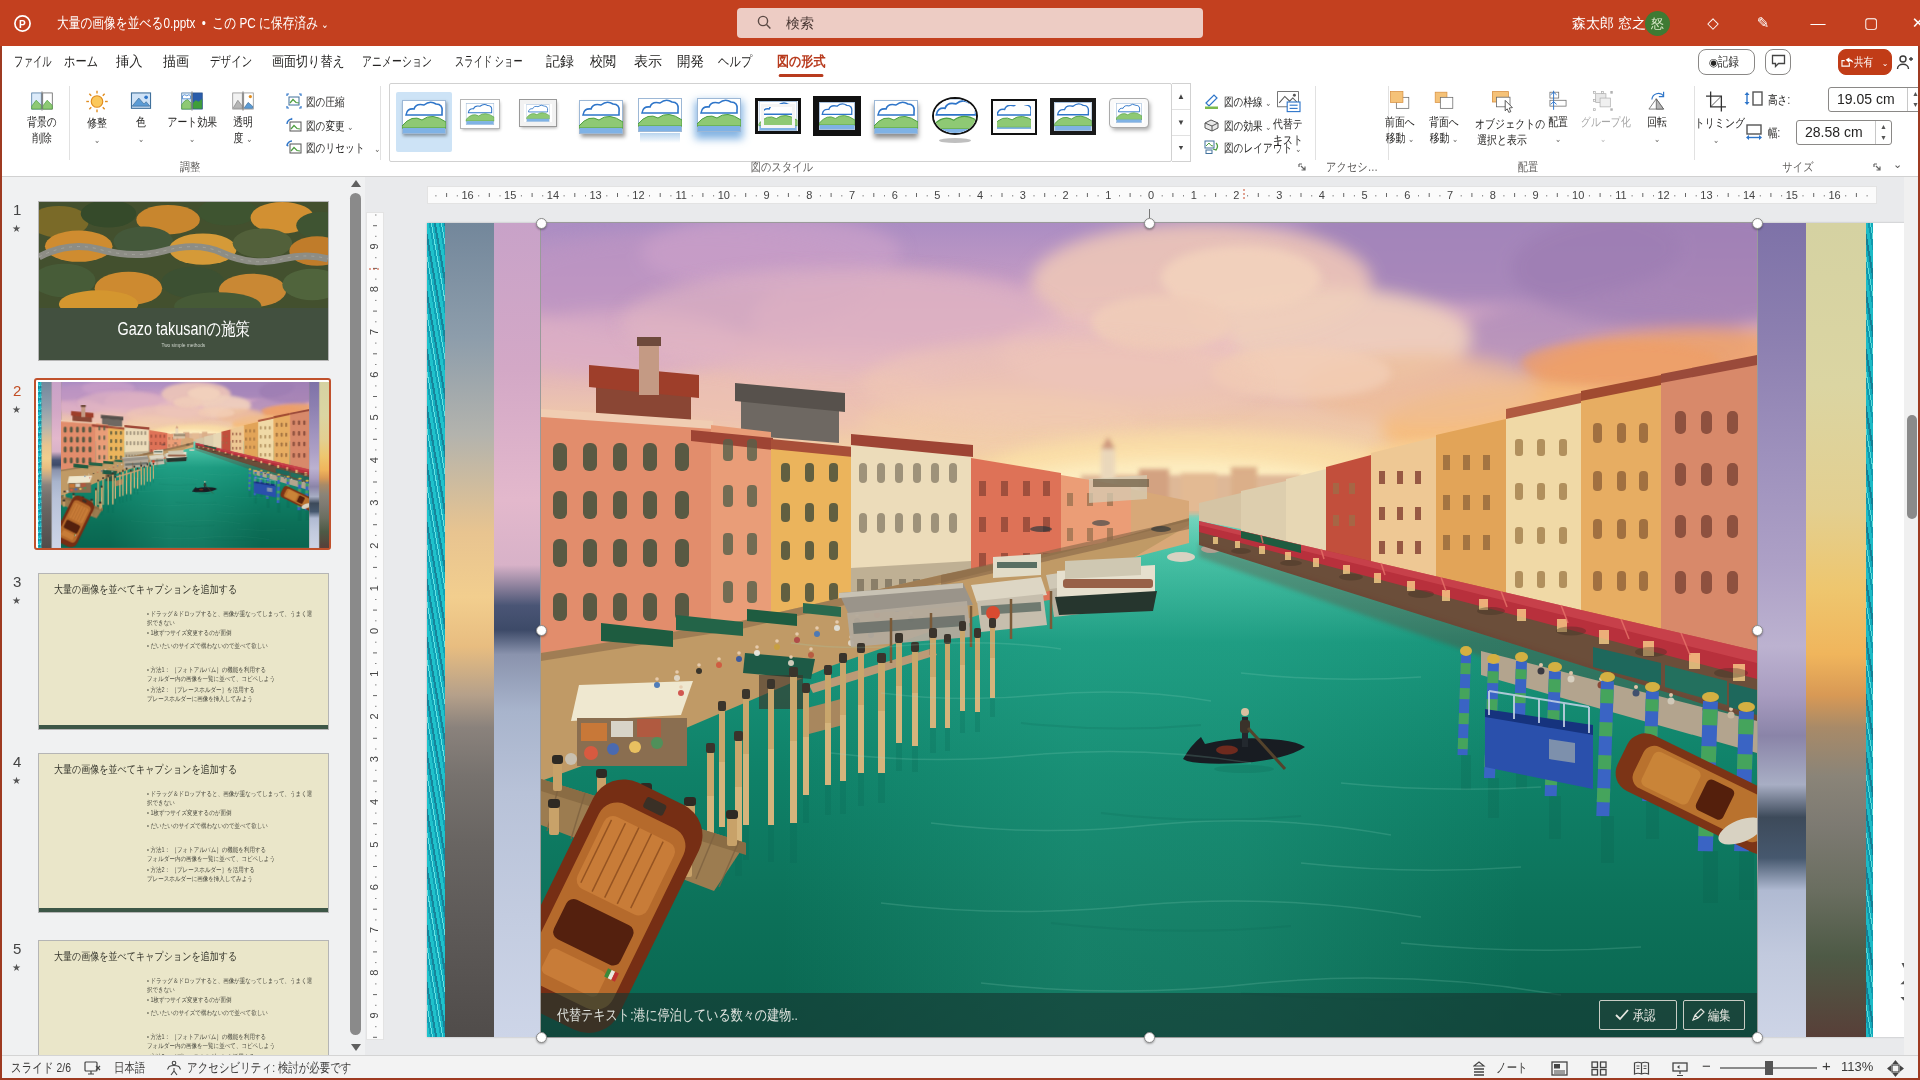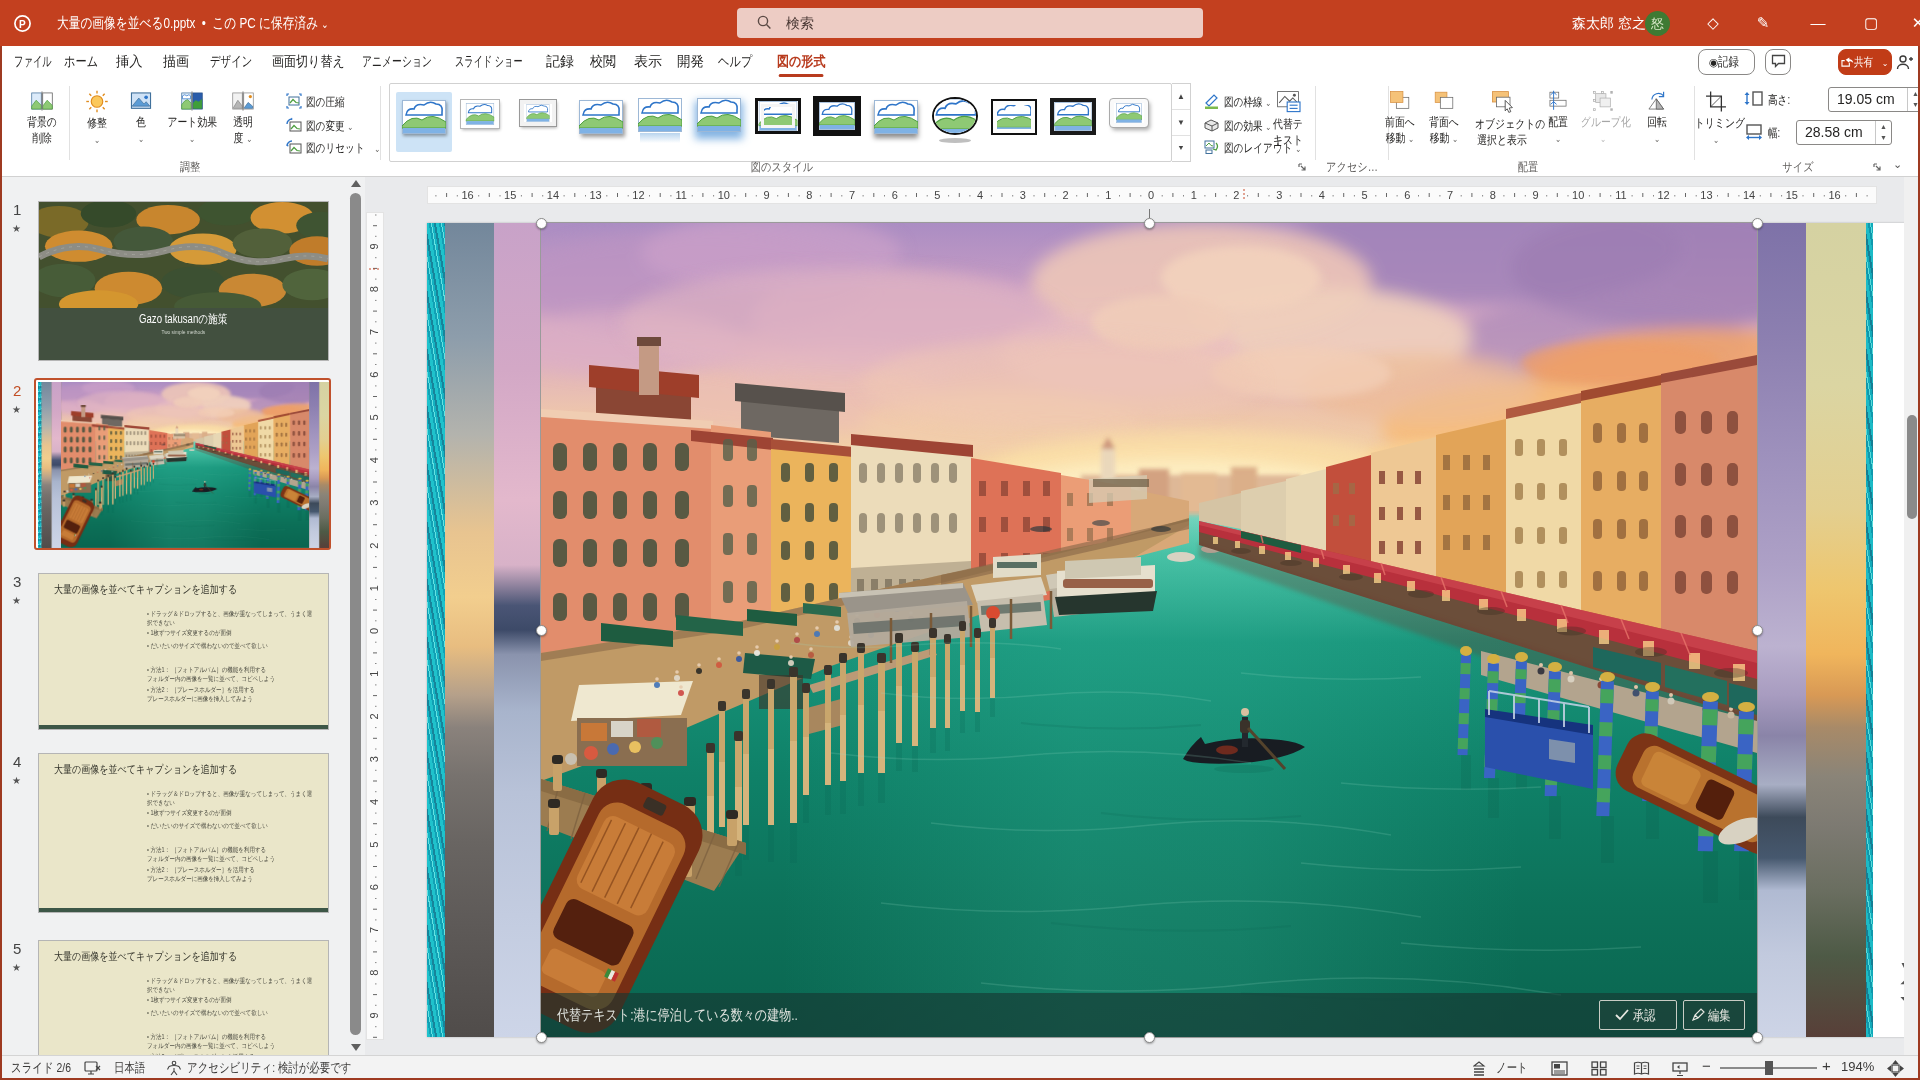--- a/index.html
+++ b/index.html
@@ -1127,21 +1127,21 @@
  <path d="M0 56 Q30 40 60 48 Q95 58 125 50 Q160 40 185 52 Q215 66 245 58 Q270 52 291 58" fill="none" stroke="#a8a8a0" stroke-width="0.8" stroke-dasharray="3 5"></path>
 </symbol>
       </svg>
     <div class="thumbnum" style="top:24px">1</div>
       <div class="thumbstar" style="top:46px">★</div>
     <div class="thumb" style="top:24px; height:160px">
       <svg width="289" height="106" style="position:absolute;left:0;top:0">
           <use href="#autumn"></use>
         </svg>
       <div style="position:absolute; left:0; top:106px; width:289px; height:52px; background:#42503f">
-        <div style="text-align:center; color:#fff; font-size:12px; margin-top:3px"><span class="jp">Gazo takusanの施策</span></div>
+        <div style="text-align:center; color:#fff; font-size:18px; margin-top:9px"><span class="jp">Gazo takusanの施策</span></div>
         <div style="text-align:center; color:#cdd4cb; font-size:6px; margin-top:1px"><span class="jp">Two simple methods</span></div>
       </div>
     </div>
     <div class="thumbnum" style="top:205px; color:#c24e24">2</div>
       <div class="thumbstar" style="top:227px">★</div>
     <div id="thumb2sel"></div>
     <div class="thumb" style="top:205px; height:166px; border:none; overflow:hidden">
       <div style="position:absolute; left:0; top:0; width:1446px; height:814px; background:#9a8f80; transform:scale(0.204); transform-origin:0 0">
         <div style="position:absolute; left:0; top:0; width:18px; height:814px; background:repeating-linear-gradient(80deg,#1fc2cc 0 3px,#12a0b4 3px 5px,#62e2e2 5px 6px,#14b2c2 6px 8px,#17849a 8px 10px)"></div>
         <div style="position:absolute; left:18px; top:0; width:49px; height:814px; background:linear-gradient(#73879b 0%,#8d9dab 14%,#b3b3ad 26%,#e8c490 38%,#f2ce8e 46%,#e8bd80 52%,#b5a08a 58%,#8a827c 62%,#77726e 68%,#696562 76%,#5e5a58 86%,#504c4a 100%)"></div>
@@ -1496,21 +1496,21 @@
       </svg>
     <svg width="16" height="15" viewBox="0 0 16 15" style="position:absolute; left:1672px; top:5px">
         <rect x="1" y="2" width="14" height="8" fill="none" stroke="#444" stroke-width="1.3"></rect>
         <path d="M8 10 v3 M5 14.5 h6" stroke="#444" stroke-width="1.2"></path>
         <path d="M5 6 l2.5-2 v4 Z" fill="#444"></path>
       </svg>
     <div class="sitem" style="left:1702px; font-size:15px; top:1px">−</div>
     <div style="position:absolute; left:1720px; top:11px; width:97px; height:2px; background:#8a8a8a"></div>
     <div style="position:absolute; left:1765px; top:5px; width:8px; height:14px; background:#555"></div>
     <div class="sitem" style="left:1822px; font-size:15px; top:1px">+</div>
-    <div class="sitem" style="left:1841px">194%</div>
+    <div class="sitem" style="left:1841px">113%</div>
     <svg width="17" height="17" viewBox="0 0 17 17" style="position:absolute; left:1887px; top:4px">
         <g fill="none" stroke="#444" stroke-width="1.2">
           <path d="M8.5 1 L10.5 3.5 H6.5 Z M8.5 16 L10.5 13.5 H6.5 Z M1 8.5 L3.5 6.5 V10.5 Z M16 8.5 L13.5 6.5 V10.5 Z" fill="#444"></path>
           <rect x="5" y="5" width="7" height="7"></rect>
         </g>
       </svg>
 
     <div class="red"></div>
   </div>
   <div id="bl"></div>

